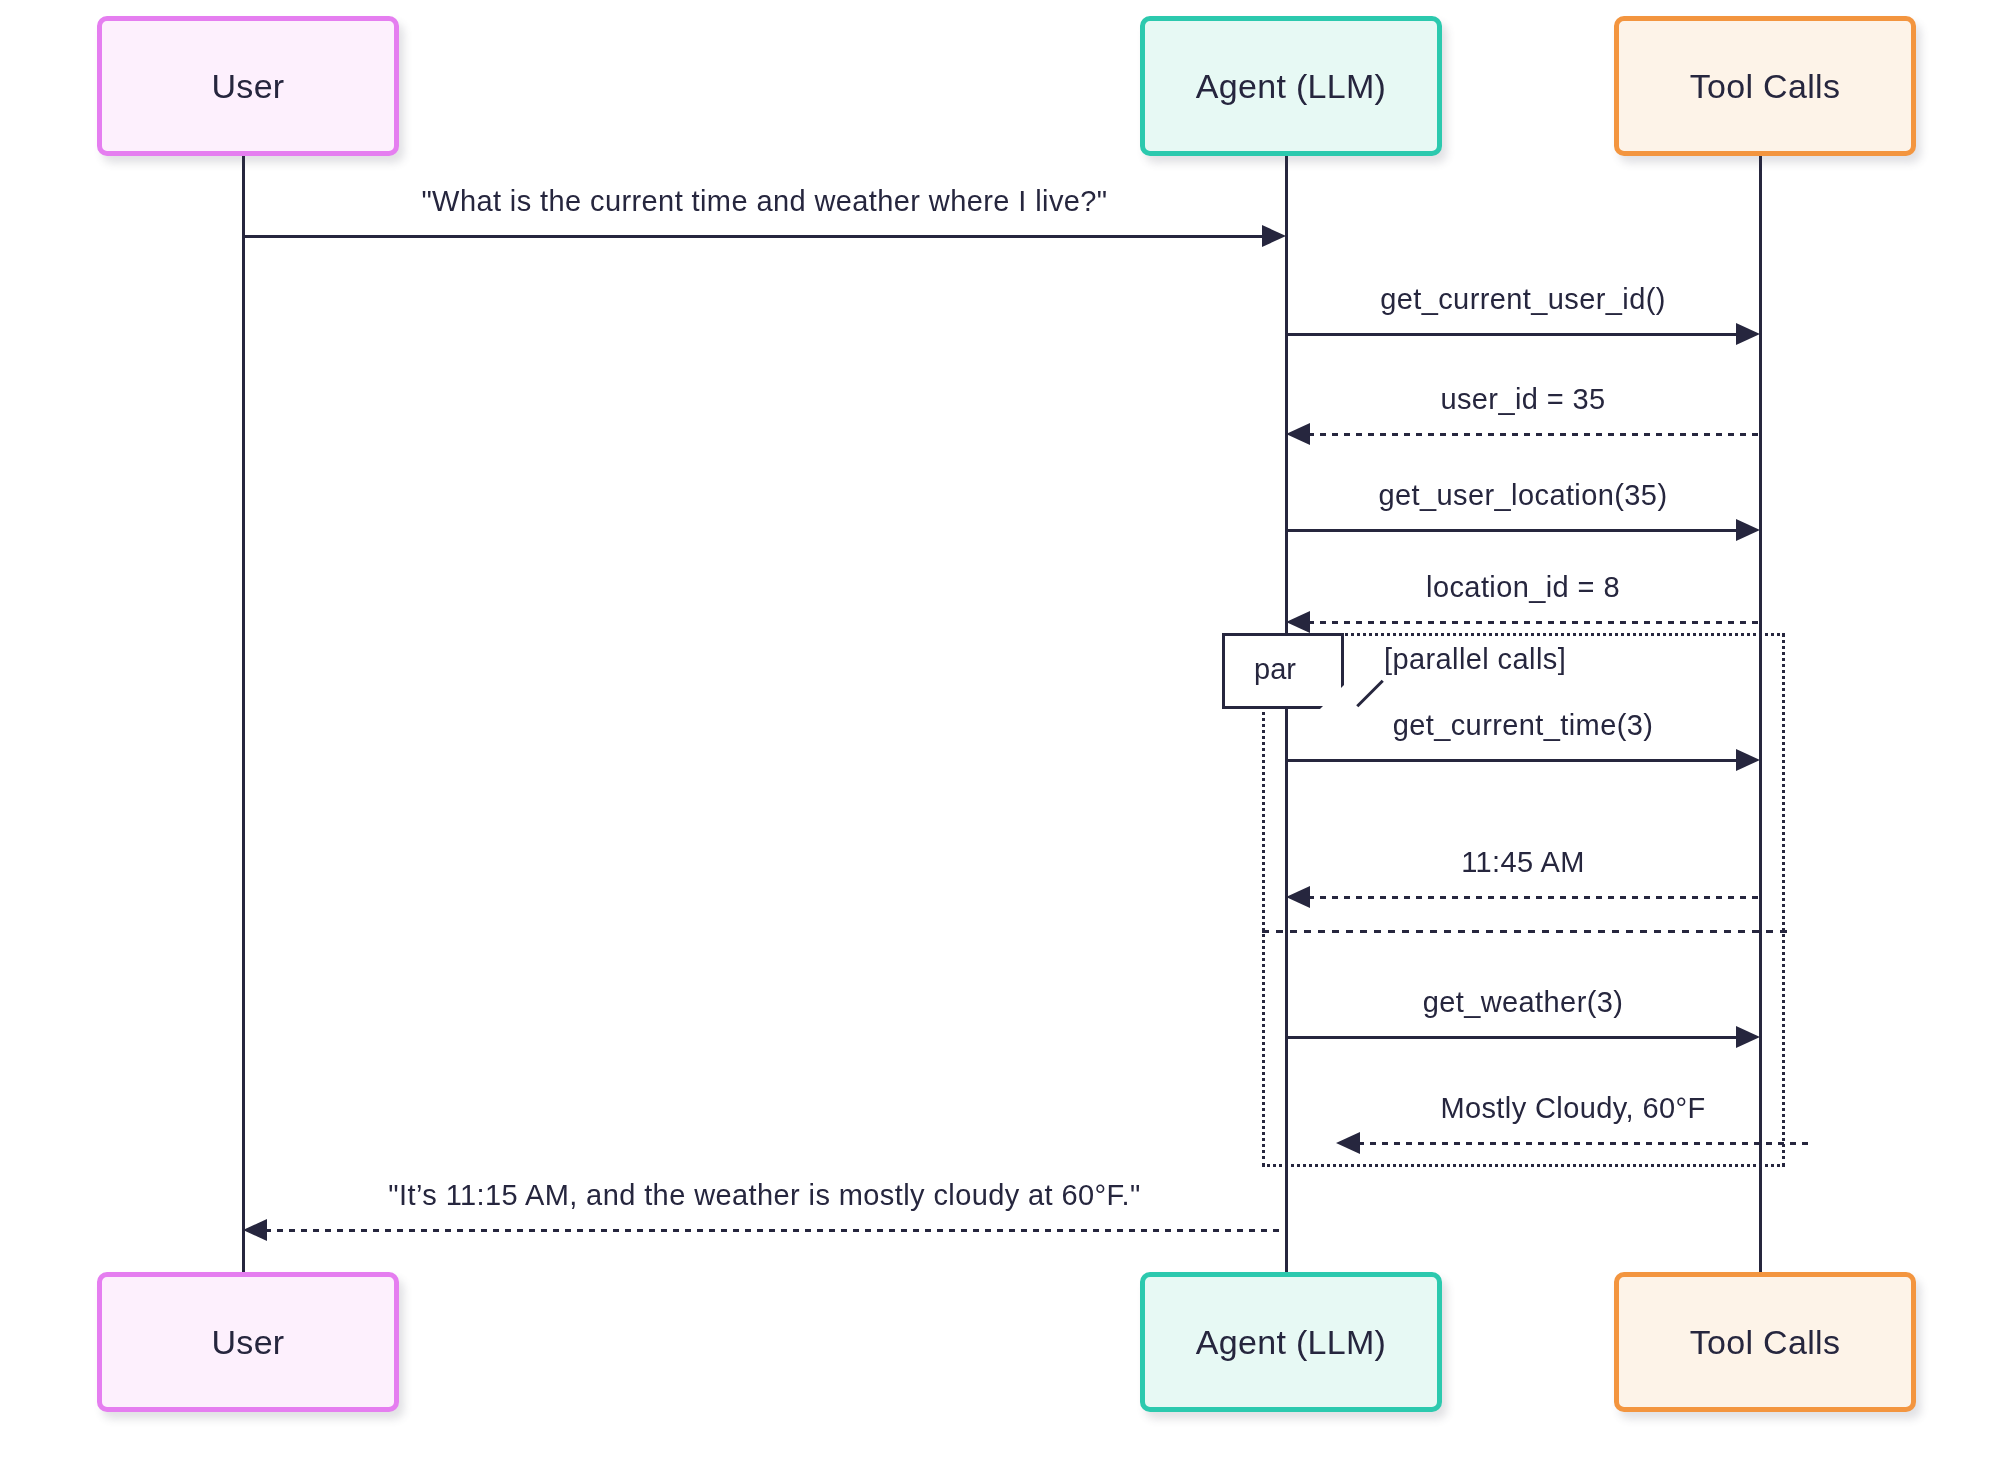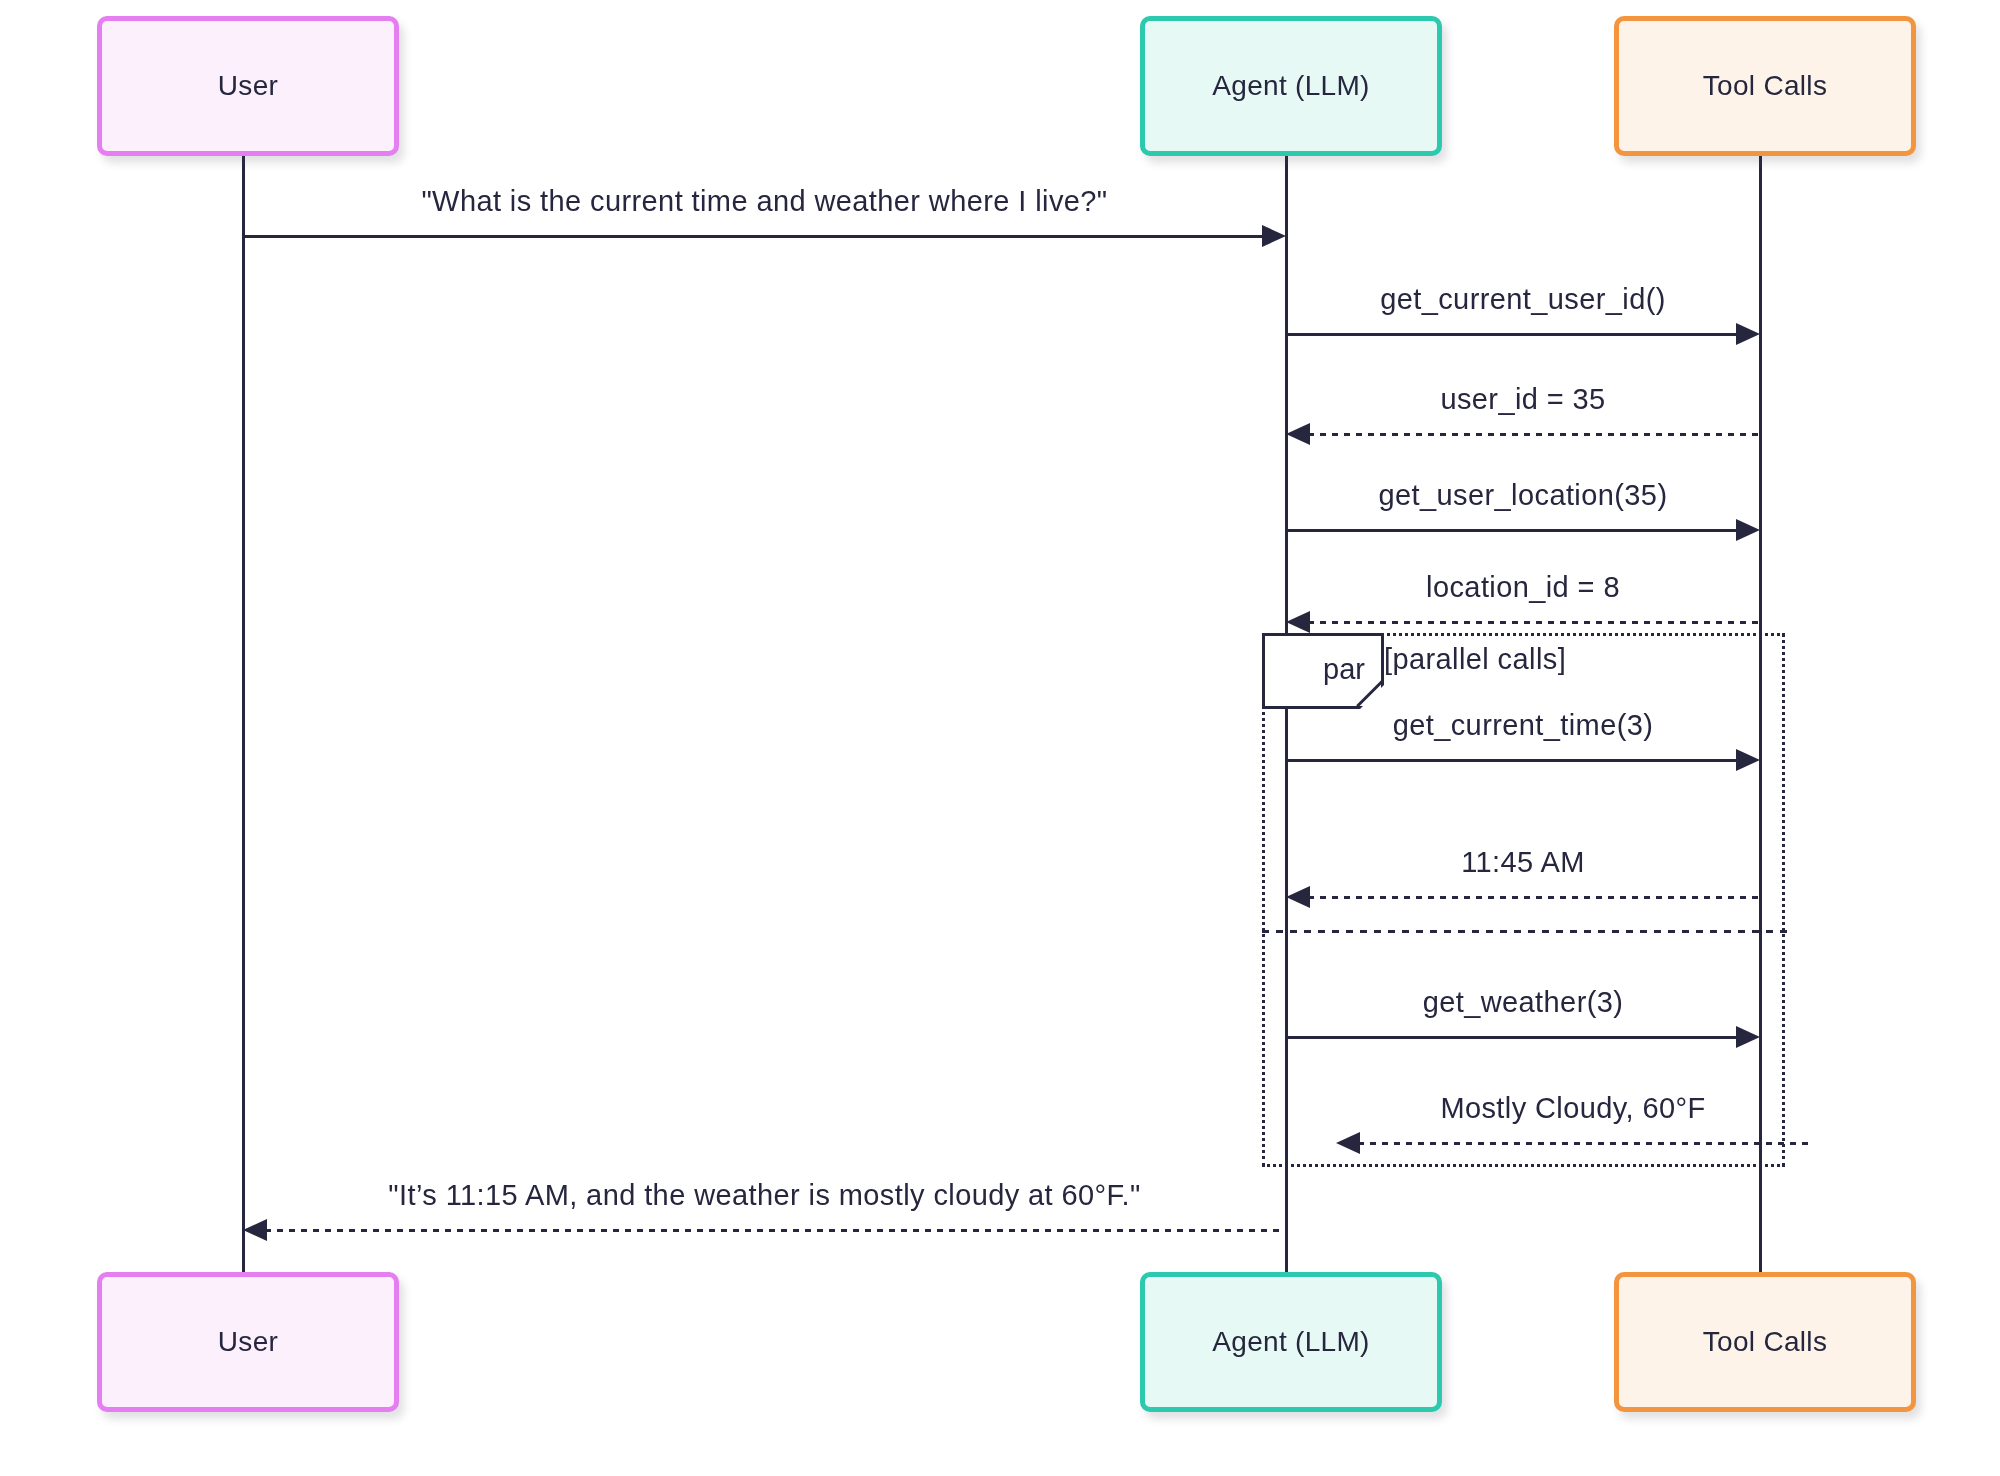--- a/index.html
+++ b/index.html
@@ -10,21 +10,21 @@
     --tool-fill:#fdf3e8; --tool-border:#f3953f;
   }
   html,body{margin:0;padding:0;background:var(--canvas);}
   body{font-family:"Liberation Sans", sans-serif; color:var(--ink);}
   .diagram{position:relative; width:2000px; height:1476px; background:var(--canvas); overflow:hidden;}
 
   .lifeline{position:absolute; top:146px; height:1126px; width:3px; background:var(--ink);}
 
   .actor{position:absolute; width:292px; height:130px; border-radius:10px;
          display:flex; align-items:center; justify-content:center;
-         font-size:28px; letter-spacing:.3px;
+         font-size:34px; letter-spacing:.3px;
          box-shadow:5px 7px 9px rgba(70,70,90,.16); z-index:6;}
   .actor.user {background:var(--user-fill);  border:5px solid var(--user-border);}
   .actor.agent{background:var(--agent-fill); border:5px solid var(--agent-border);}
   .actor.tool {background:var(--tool-fill);  border:5px solid var(--tool-border);}
 
   .message{position:absolute; height:68px; z-index:3;}
   .msg-label{position:absolute; left:0; right:0; top:0; height:44px; line-height:44px;
              text-align:center; font-size:29px; letter-spacing:.4px; white-space:nowrap;}
   .msg-line{position:absolute; top:56px; height:3px; background:var(--ink);}
   .msg-line.to-right{left:0; right:22px;}
@@ -32,24 +32,24 @@
   .msg-line.dotted{background:repeating-linear-gradient(to right, var(--ink) 0 6px, transparent 6px 12px);}
   .arrowhead{position:absolute; top:46px; width:0; height:0;
              border-top:11px solid transparent; border-bottom:11px solid transparent;}
   .arrowhead.right{right:0; border-left:24px solid var(--ink);}
   .arrowhead.left{left:0; border-right:24px solid var(--ink);}
 
   .par-frame{position:absolute; left:1262px; top:633px; width:523px; height:534px;
              border:3px dotted var(--ink); box-sizing:border-box; z-index:2;}
   .par-divider{position:absolute; left:1262px; top:930px; width:526px; height:3px;
                background:repeating-linear-gradient(to right, var(--ink) 0 7px, transparent 7px 14px); z-index:2;}
-  .par-label-box{position:absolute; left:1262px; top:633px; width:122px; height:76px;
+  .par-label-box{position:absolute; left:1222px; top:633px; width:122px; height:76px;
                  background:#ffffff; border:3px solid var(--ink); box-sizing:border-box;
                  clip-path:polygon(0 0,100% 0,100% calc(100% - 24px),calc(100% - 24px) 100%,0 100%);
-                 display:flex; align-items:center; justify-content:flex-end;
+                 display:flex; align-items:center; justify-content:center;
                  padding-right:16px; padding-bottom:4px;
                  font-size:29px; z-index:5;}
   .par-notch-line{position:absolute; left:1352px; top:692px; width:36px; height:3px;
                   background:var(--ink); transform:rotate(-45deg); z-index:5;}
   .par-condition{position:absolute; left:1384px; top:637px; width:400px; height:44px;
                  line-height:44px; font-size:29px; letter-spacing:.4px; z-index:3;}
 </style>
 </head>
 <body>
 

